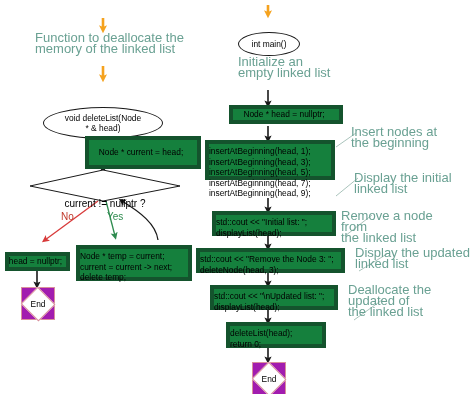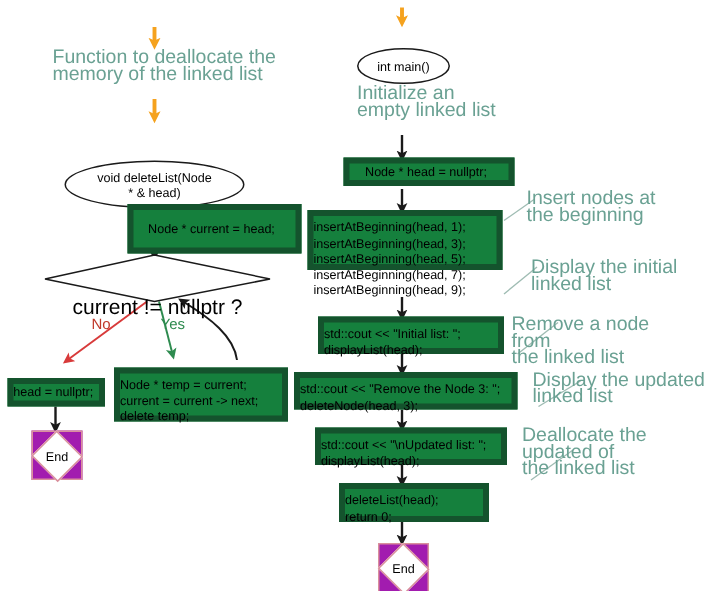--- a/index.html
+++ b/index.html
@@ -58,21 +58,21 @@
   }
   .decision {
     display: flex;
     align-items: center;
     justify-content: center;
     text-align: center;
   }
   .decision .dlabel {
     position: relative;
     z-index: 2;
-    font-size: 14px;
+    font-size: 10px;
     margin-top: 36px;
   }
   
   .endsym {
     border: 1.4px solid #d98f9c;
     background: #a21caf;
     display: flex;
     align-items: center;
     justify-content: center;
     position: absolute;

